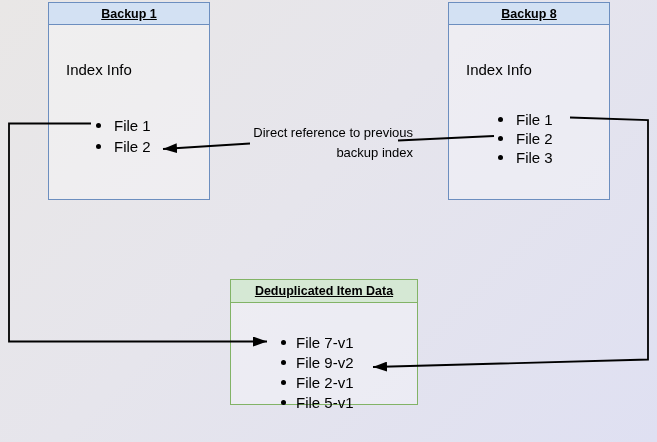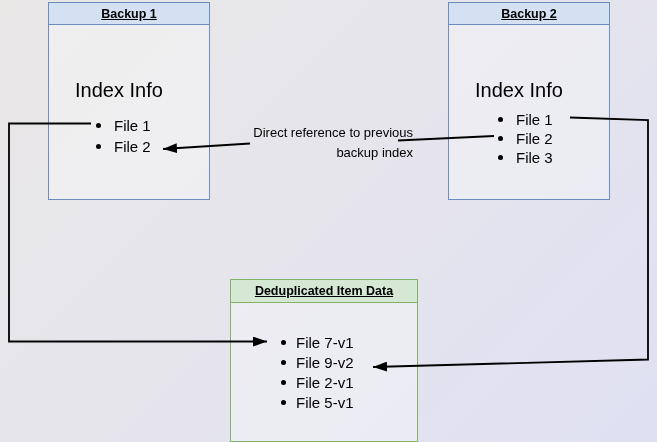--- a/index.html
+++ b/index.html
@@ -30,22 +30,22 @@
     border-bottom:1px solid;
     font-weight:bold;
     font-size:12.5px;
     text-align:center;
     line-height:22px;
     height:22px;
   }
   .blue .box-header{background:#d3e1f3;border-color:#6c8ebf;}
   .green .box-header{background:#d5e8d4;border-color:#82b366;height:23px;line-height:23px;}
   .subtitle{
-    position:absolute;left:26px;top:57px;
-    font-size:20px;line-height:20px;margin-top:20px;
+    position:absolute;left:17px;top:57px;
+    font-size:15px;line-height:20px;
   }
   .file-list{position:absolute;}
   .file-row{
     display:flex;align-items:center;
     height:20px;font-size:15px;
   }
   .dot{
     width:5px;height:5px;border-radius:50%;
     background:#000;flex:0 0 5px;margin-right:13px;
   }
@@ -75,39 +75,39 @@
         <span>File 1</span>
       </div>
       <div class="file-row">
         <span class="dot"></span>
         <span>File 2</span>
       </div>
     </div>
   </div>
 
   <div class="box blue" style="left:448px;top:2px;width:162px;height:198px">
-    <div class="box-header">Backup 2</div>
+    <div class="box-header">Backup 8</div>
     <div class="subtitle">Index Info</div>
     <div class="file-list b2-list">
       <div class="file-row">
         <span class="dot"></span>
         <span>File 1</span>
       </div>
       <div class="file-row">
         <span class="dot"></span>
         <span>File 2</span>
       </div>
       <div class="file-row">
         <span class="dot"></span>
         <span>File 3</span>
       </div>
     </div>
   </div>
 
-  <div class="box green" style="left:230px;top:279px;width:188px;height:163px">
+  <div class="box green" style="left:230px;top:279px;width:188px;height:126px">
     <div class="box-header">Deduplicated Item Data</div>
     <div class="file-list dd-list">
       <div class="file-row">
         <span class="dot"></span>
         <span>File 7-v1</span>
       </div>
       <div class="file-row">
         <span class="dot"></span>
         <span>File 9-v2</span>
       </div>

